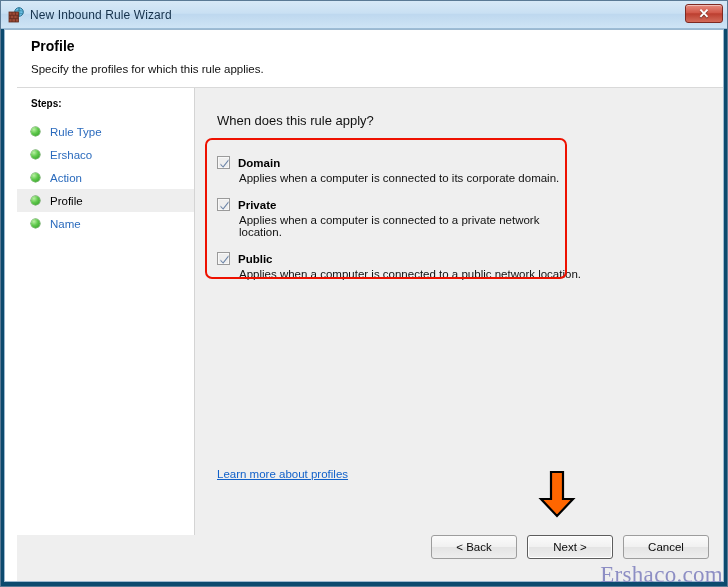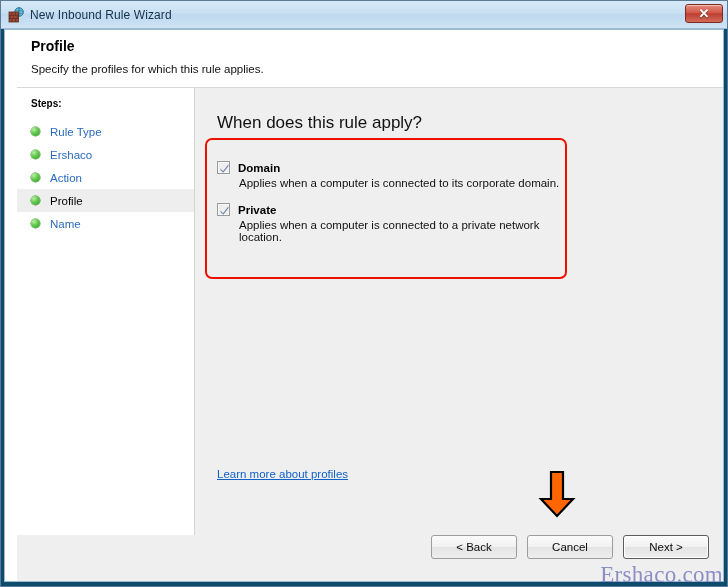--- a/index.html
+++ b/index.html
@@ -141,21 +141,21 @@
   .step.current .step-label { color: #000000; }
 
   
   .main {
     flex: 1 1 auto;
     background: #efefef;
     position: relative;
     padding: 25px 0 0 22px;
   }
   .question {
-    font-size: 17px;
+    font-size: 13px;
     color: #111111;
     margin-bottom: 28px;
   }
 
   .profile-group {
     width: 365px;
     margin-left: 0px;
   }
   .profile-item { margin-bottom: 14px; }
   .profile-item:last-child { margin-bottom: 0; }
@@ -345,39 +345,50 @@
               <span class="checkbox">
                 <svg width="11" height="11" viewBox="0 0 11 11">
                   <path d="M1.5 5.4 L4 8.2 L9.5 1.2 L9.5 3.0 L4.2 9.8 L1.5 7.0 Z" fill="#6b84a8"></path>
                 </svg>
               </span>
               <span class="cb-label">Private</span>
             </div>
             <div class="cb-desc">Applies when a computer is connected to a private network location.</div>
           </div>
 
+          <div class="profile-item">
+            <div class="cb-row">
+              <span class="checkbox">
+                <svg width="11" height="11" viewBox="0 0 11 11">
+                  <path d="M1.5 5.4 L4 8.2 L9.5 1.2 L9.5 3.0 L4.2 9.8 L1.5 7.0 Z" fill="#6b84a8"></path>
+                </svg>
+              </span>
+              <span class="cb-label">Public</span>
+            </div>
+            <div class="cb-desc">Applies when a computer is connected to a public network location.</div>
+          </div>
 
         </div>
 
         <div class="annot-rect"></div>
 
         <a class="learn-link">Learn more about profiles</a>
 
         <span class="arrow-annot">
           <svg width="38" height="48" viewBox="0 0 38 48">
             <path d="M13 2 L25 2 L25 29 L35 29 L19 46 L3 29 L13 29 Z" fill="#ff6600" stroke="#000000" stroke-width="2.2" stroke-linejoin="miter"></path>
           </svg>
         </span>
 
       </div>
     </div>
 
     <div class="footer">
       <button class="btn">&lt; Back</button>
+      <button class="btn default">Next &gt;</button>
       <button class="btn">Cancel</button>
-      <button class="btn default">Next &gt;</button>
     </div>
 
   </div>
 
   <span class="watermark">Ershaco.com</span>
 
 </div>
 
 </body></html>

